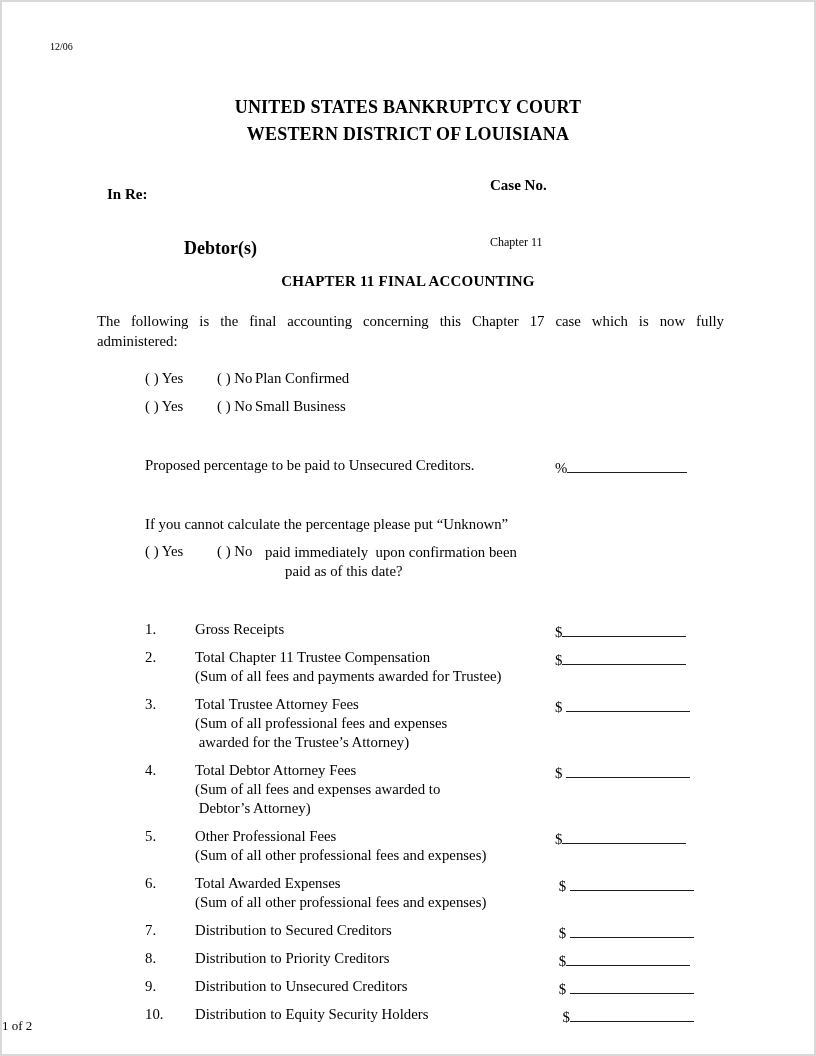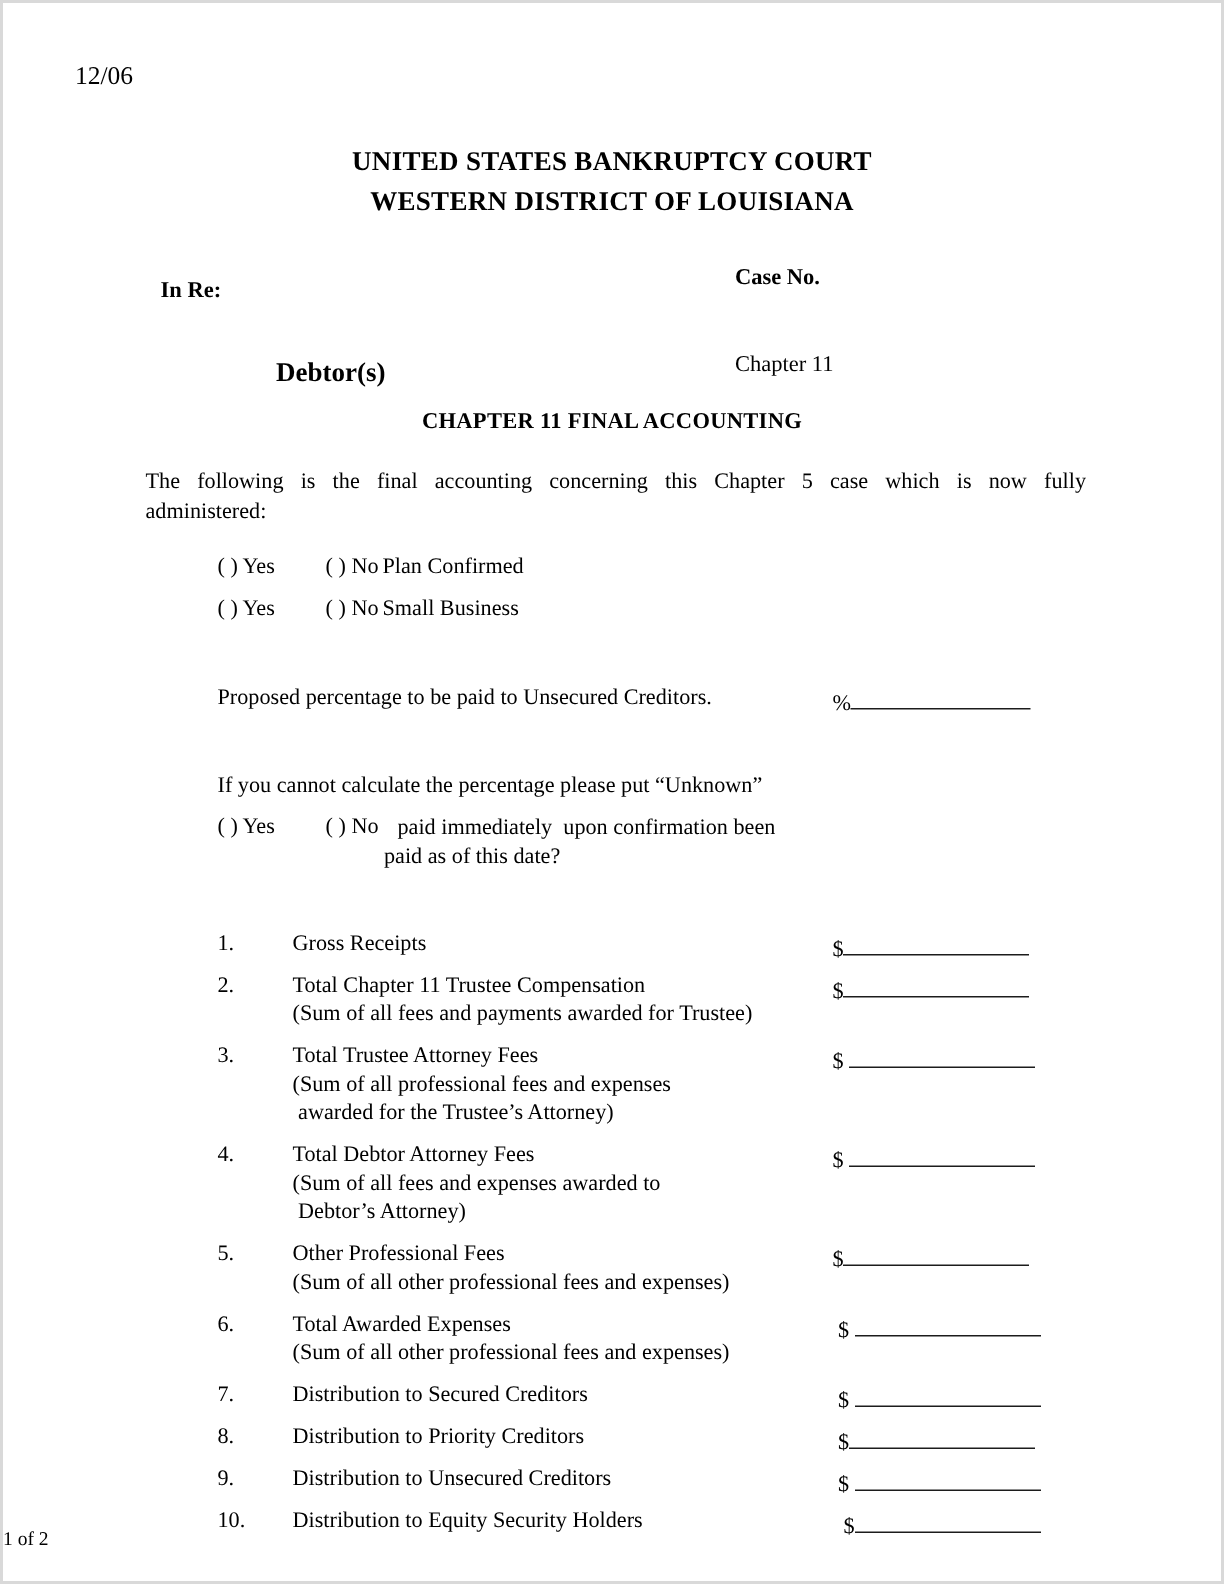--- a/index.html
+++ b/index.html
@@ -8,30 +8,30 @@
     width:816px; height:1056px;
     box-sizing:border-box;
     background:#ffffff;
     border:2px solid #d9d9d9;
     font-family:"Liberation Serif", serif;
     font-size:14.8px;
     color:#000000;
     overflow:hidden;
   }
   .abs { position:absolute; }
-  .rev { left:48px; top:39px; font-size:17px; }
+  .rev { left:48px; top:39px; font-size:10px; }
   .court-header {
     left:0; top:92px; width:100%;
     text-align:center; font-weight:bold; font-size:18px; line-height:27px;
     letter-spacing:0.2px;
   }
   .in-re   { left:105px; top:184px; font-weight:bold; font-size:15px; }
   .case-no { left:488px; top:175px; font-weight:bold; font-size:15px; }
   .debtors { left:182px; top:236px; font-size:18px;font-weight:bold; }
-  .chapter { left:488px; top:233px; font-size:15px; }
+  .chapter { left:488px; top:233px; font-size:12px; }
   .form-title {
     left:0; top:271px; width:100%;
     text-align:center; font-weight:bold; font-size:15px; letter-spacing:0.2px;
   }
   .intro { left:95px; top:309px; width:627px; line-height:20px; }
   .intro-l1 { text-align:justify; text-align-last:justify; }
 
   .body-block { left:143px; top:367px; width:577px; }
   .row { position:relative; line-height:19px; }
   .q-row { margin-bottom:9px; height:19px; }
@@ -40,21 +40,21 @@
   .q-label { position:absolute; left:110px; white-space:pre; }
 
   .pct-block { margin-bottom:9px; position:relative; }
   .pct-line { line-height:19px; white-space:pre-wrap;margin-top:40px; }
   .pct-field { position:absolute; left:410px; top:0; white-space:pre; }
 
   .pq-block { margin-bottom:20px; position:relative; }
   .pq-text { position:absolute; left:110px; top:0; width:340px; }
   .pq-line { line-height:19px; white-space:pre-wrap; }
   .pq-l2 { padding-left:10px; }
-  .pq-l3 { padding-left:1px; }
+  .pq-l3 { padding-left:1px;margin-left:29px; }
   .pq-spacer { height:57px; }
 
   .items { }
   .item { position:relative; padding-left:50px; margin-bottom:9px; line-height:19px; }
   .item-num { position:absolute; left:0; top:0; }
   .item-sub { white-space:pre-wrap; }
   .amount { position:absolute; left:410px; top:0; white-space:pre; }
   .blank {
     display:inline-block;
     width:124px; height:16px;
@@ -76,21 +76,21 @@
   </div>
 
   <div class="abs in-re">In Re:</div>
   <div class="abs case-no">Case No.</div>
   <div class="abs debtors">Debtor(s)</div>
   <div class="abs chapter">Chapter 11</div>
 
   <div class="abs form-title">CHAPTER 11 FINAL ACCOUNTING</div>
 
   <div class="abs intro">
-    <div class="intro-l1">The following is the final accounting concerning this Chapter 5 case which is now fully</div>
+    <div class="intro-l1">The following is the final accounting concerning this Chapter 17 case which is now fully</div>
     <div>administered:</div>
   </div>
 
   <div class="abs body-block">
 
     <div class="row q-row">
       <span class="q-yes">( ) Yes</span>
       <span class="q-no">( ) No</span>
       <span class="q-label">Plan Confirmed</span>
     </div>

